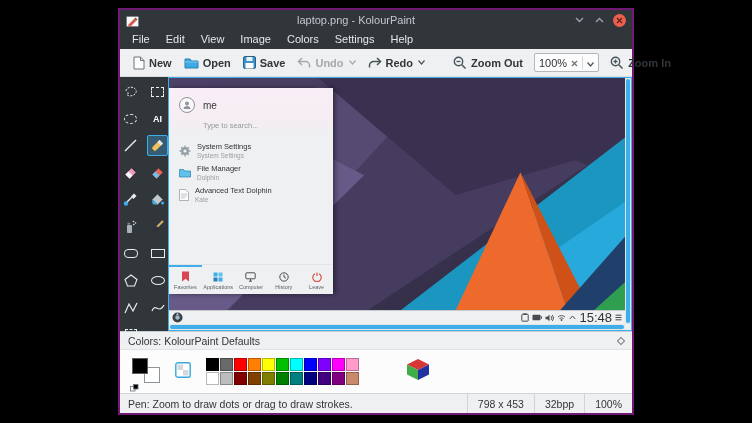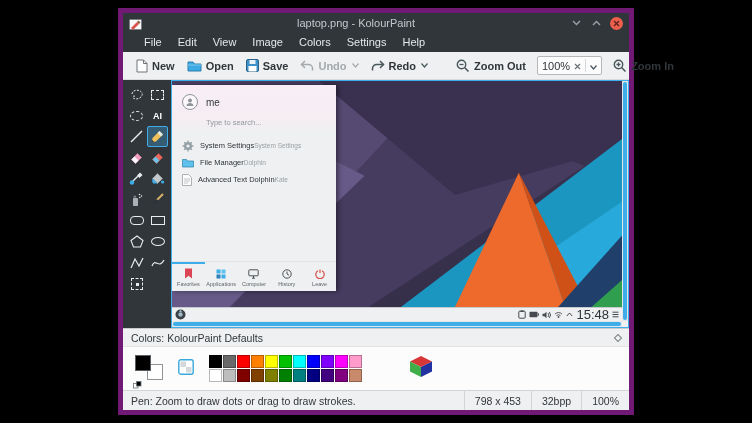--- a/index.html
+++ b/index.html
@@ -1,49 +1,49 @@
 <!DOCTYPE html>
 <html><head>
 <meta charset="utf-8">
 <style>
   * { margin:0; padding:0; box-sizing:border-box; }
   html,body { width:752px; height:423px; }
   body { font-family:"Liberation Sans", sans-serif; background:#000; overflow:hidden; }
   .screen { position:relative; width:752px; height:423px; background:#000; }
 
   .window { position:absolute; left:118px; top:8px; width:516px; height:407px;
-            background:#eff0f1; border:5px solid #701a75; display:flex; flex-direction:column; }
+            background:#eff0f1; border:2px solid #701a75; display:flex; flex-direction:column; }
 
   
   .titlebar { height:20px; background:#31363b; display:flex; align-items:center; padding:0 6px; flex:0 0 auto; }
   .app-icon { width:13px; height:13px; margin-right:6px; }
   .win-title { flex:1; text-align:center; font-size:11px; color:#c3c8cd; white-space:nowrap; overflow:hidden; }
   .winbtns { display:flex; align-items:center; gap:7px; margin-left:6px; }
   .wbtn { width:13px; height:13px; display:flex; align-items:center; justify-content:center; }
   .wbtn.close { background:#ec5f4d; border-radius:50%; }
 
   
-  .menubar { height:19px; background:#31363b; display:flex; align-items:center; padding:0 13px; flex:0 0 auto; }
+  .menubar { height:19px; background:#31363b; display:flex; align-items:center; padding:0 4px; flex:0 0 auto; }
   .menu-item { font-size:11px; color:#e4e8ea; padding:0 8px; line-height:19px; cursor:default; }
 
   
   .toolbar { height:28px; background:#eff0f1; border-bottom:1px solid #d9dbdd; display:flex;
              align-items:center; padding:0 8px; gap:2px; flex:0 0 auto; font-size:11px; color:#31363b; }
   .tbtn { display:flex; align-items:center; gap:4px; padding:3px 5px; border-radius:2px; white-space:nowrap;font-weight:bold; }
   .tbtn.disabled { color:#a4a9ad; }
   .chev { margin-left:1px; display:flex; align-items:center; }
   .tsep { width:1px; height:16px; background:#cfd2d4; margin:0 7px; }
   .zoom-combo { display:flex; align-items:center; gap:4px; background:#fcfcfc; border:1px solid #b4b8bb;
                 border-radius:2px; height:19px; padding:0 4px; margin:0 4px; }
   .zoom-combo .divline { width:1px; height:13px; background:#d6d9db; }
 
   
   .main { flex:1 1 auto; display:flex; min-height:0; background:#31363b; }
   .toolbox { width:48px; flex:0 0 48px; background:#31363b; padding:4px 2px; display:grid;
-             grid-template-columns:repeat(2,21px); grid-auto-rows:21px; gap:0;
+             grid-template-columns:repeat(2,21px); grid-auto-rows:21px; gap:6px;
              justify-content:center; align-content:start; }
   .tool { display:flex; align-items:center; justify-content:center; border-radius:2px; border:1px solid transparent; }
   .tool.selected { background:rgba(61,174,233,.32); border:1px solid #3daee9; }
   .dash-rect { width:13px; height:10px; border:1px dashed #e9edef; }
   .dash-ellipse { width:13px; height:10px; border:1px dashed #e9edef; border-radius:50%; }
   .shape-rect { width:14px; height:9px; border:1px solid #e9edef; }
   .shape-rrect { width:14px; height:9px; border:1px solid #e9edef; border-radius:4px; }
   .shape-ellipse { width:14px; height:9px; border:1px solid #e9edef; border-radius:50%; }
   .tool-text-glyph { color:#fff; font-size:9px; font-weight:bold; letter-spacing:0; }
   .zoom-frame { width:12px; height:12px; border:1px dashed #e9edef; position:relative; }
@@ -67,21 +67,21 @@
   .tray-icon { display:flex; align-items:center; }
 
   .launcher { position:absolute; left:0; bottom:30px; width:164px; height:206px; background:#eff0f1;
               box-shadow:2px 0 5px rgba(0,0,0,.45); display:flex; flex-direction:column; }
   .l-header { background:linear-gradient(180deg,#f9eef6 0%,#f4edf2 70%,#eff0f1 100%); padding:9px 10px 6px 10px; }
   .l-user-row { display:flex; align-items:center; gap:8px; }
   .l-user-name { font-size:10px; color:#35393d; }
   .l-search { margin:8px 0 0 24px; font-size:7.5px; color:#93999e; }
   .l-items { padding:4px 0; }
   .l-item { display:flex; align-items:center; gap:6px; padding:3px 10px; }
-  .l-text { display:flex; flex-direction:row; line-height:1.15; }
+  .l-text { display:flex; flex-direction:column; line-height:1.15; }
   .l-label { font-size:7.5px; color:#2e3338; }
   .l-sub { font-size:6.5px; color:#9aa0a5; }
   .l-tabs { margin-top:auto; display:flex; border-top:1px solid #e2e4e6; height:30px; }
   .l-tab { flex:1; display:flex; flex-direction:column; align-items:center; justify-content:center; gap:2px;
            font-size:5.5px; color:#5c6368; border-top:2px solid transparent; }
   .l-tab.active { border-top:2px solid #3daee9; }
   .avatar { width:16px; height:16px; border:1px solid #8d949a; border-radius:50%;
             display:flex; align-items:center; justify-content:center; background:#fbf7fa; }
 
   

